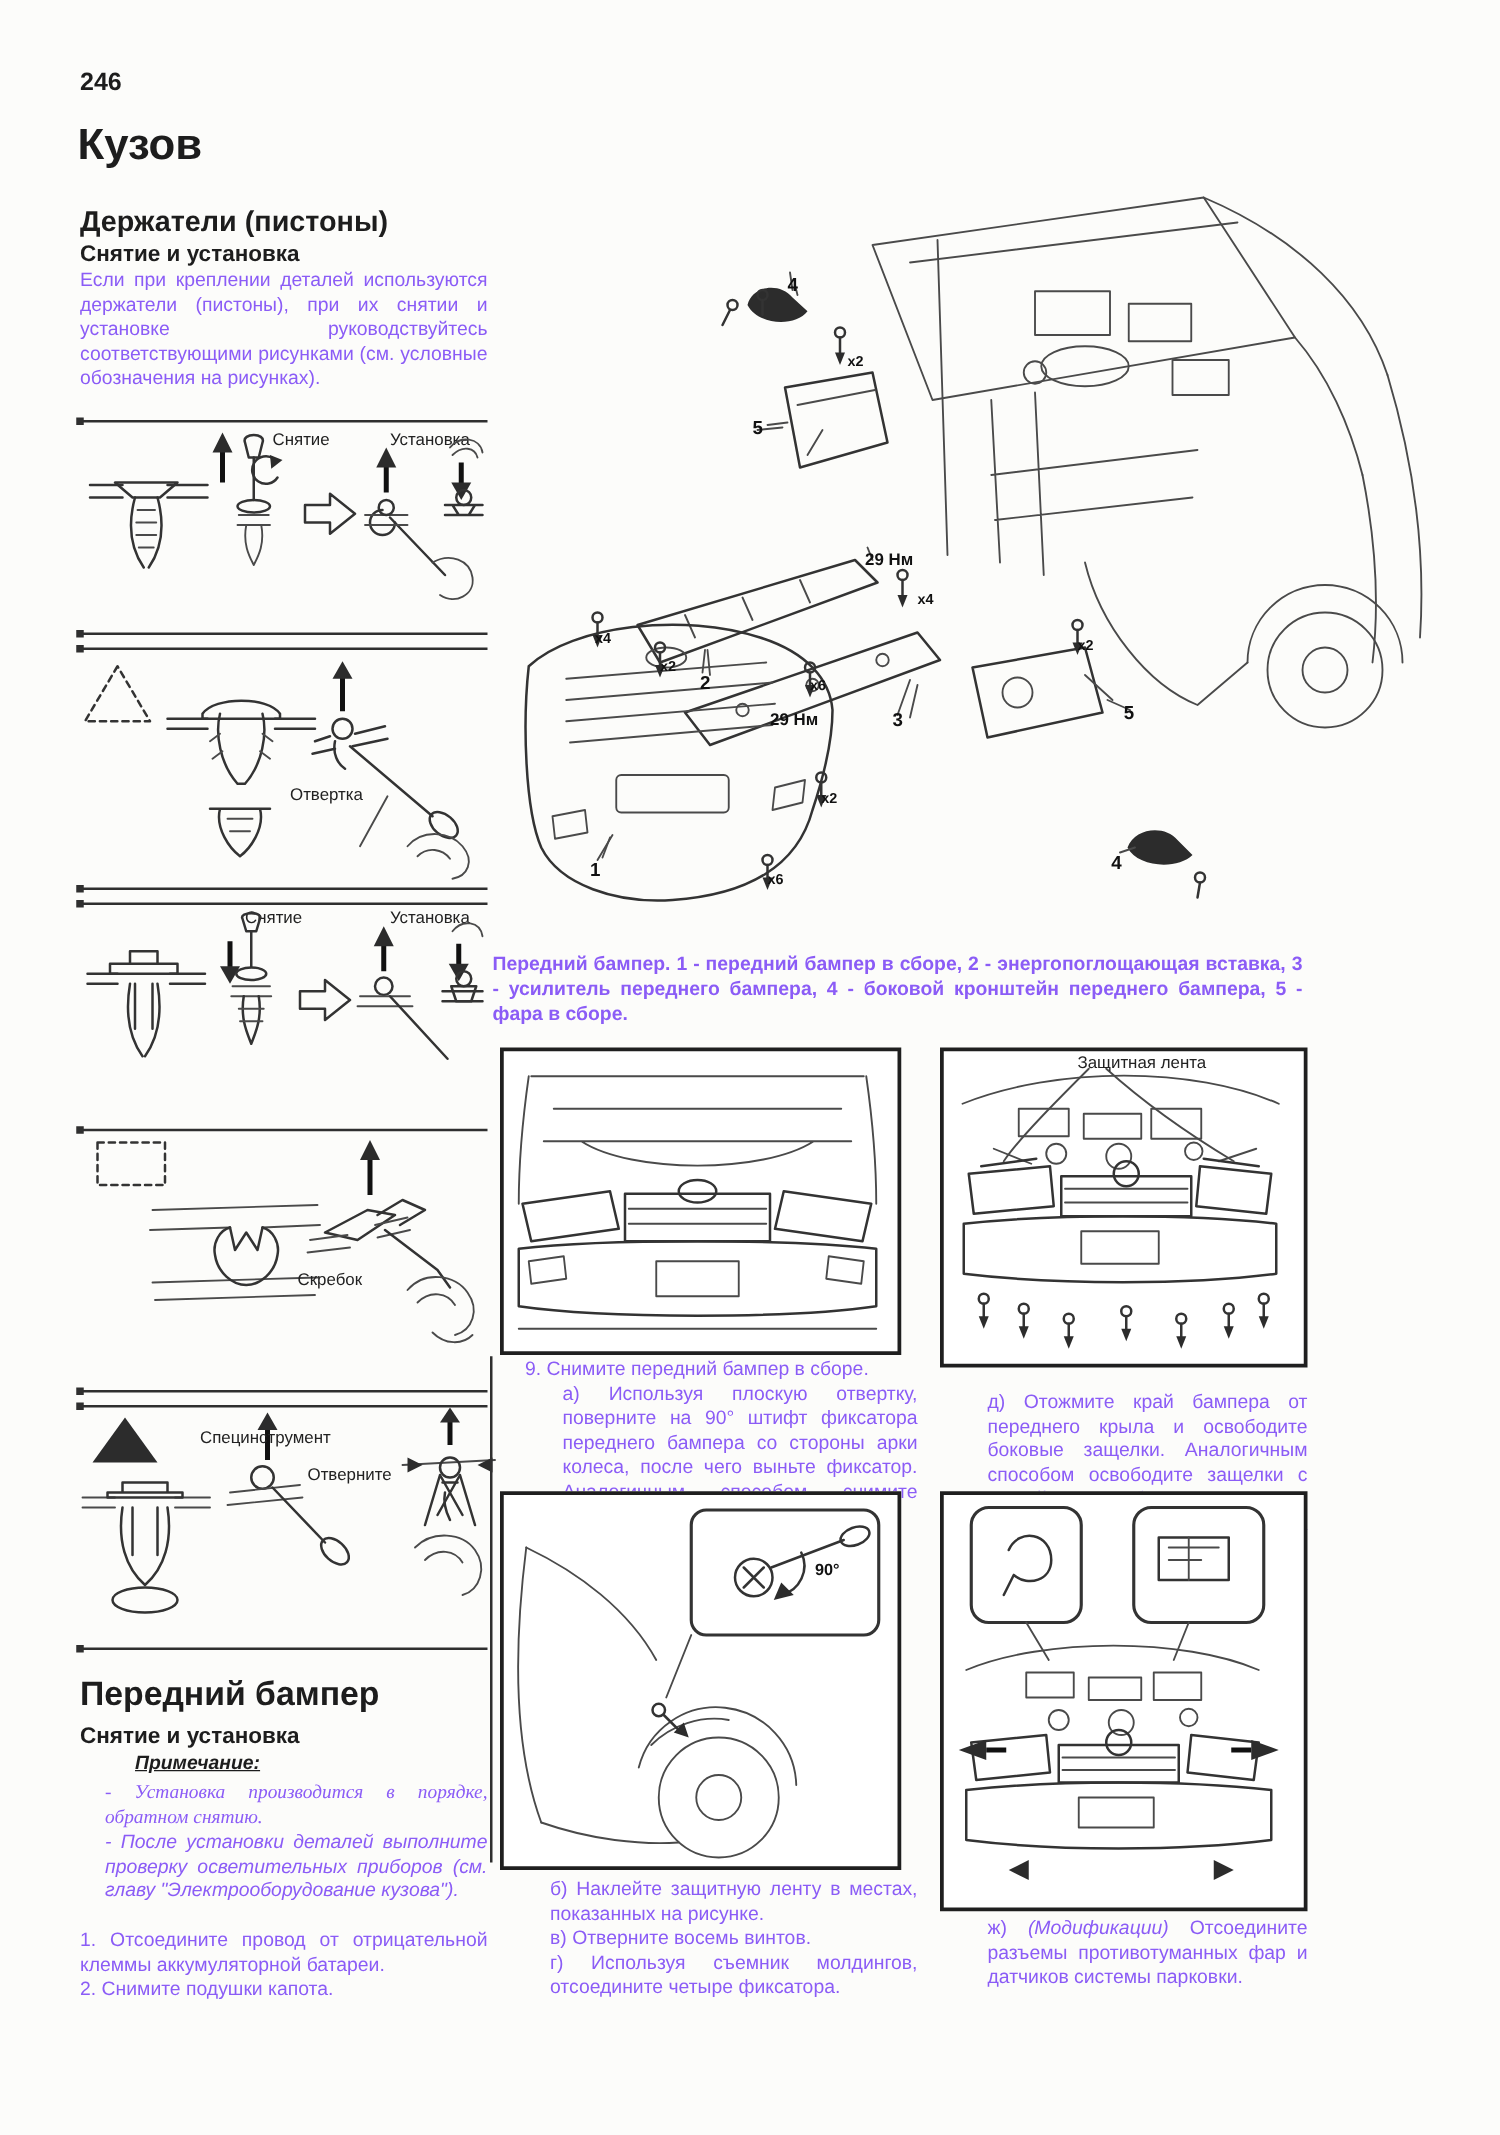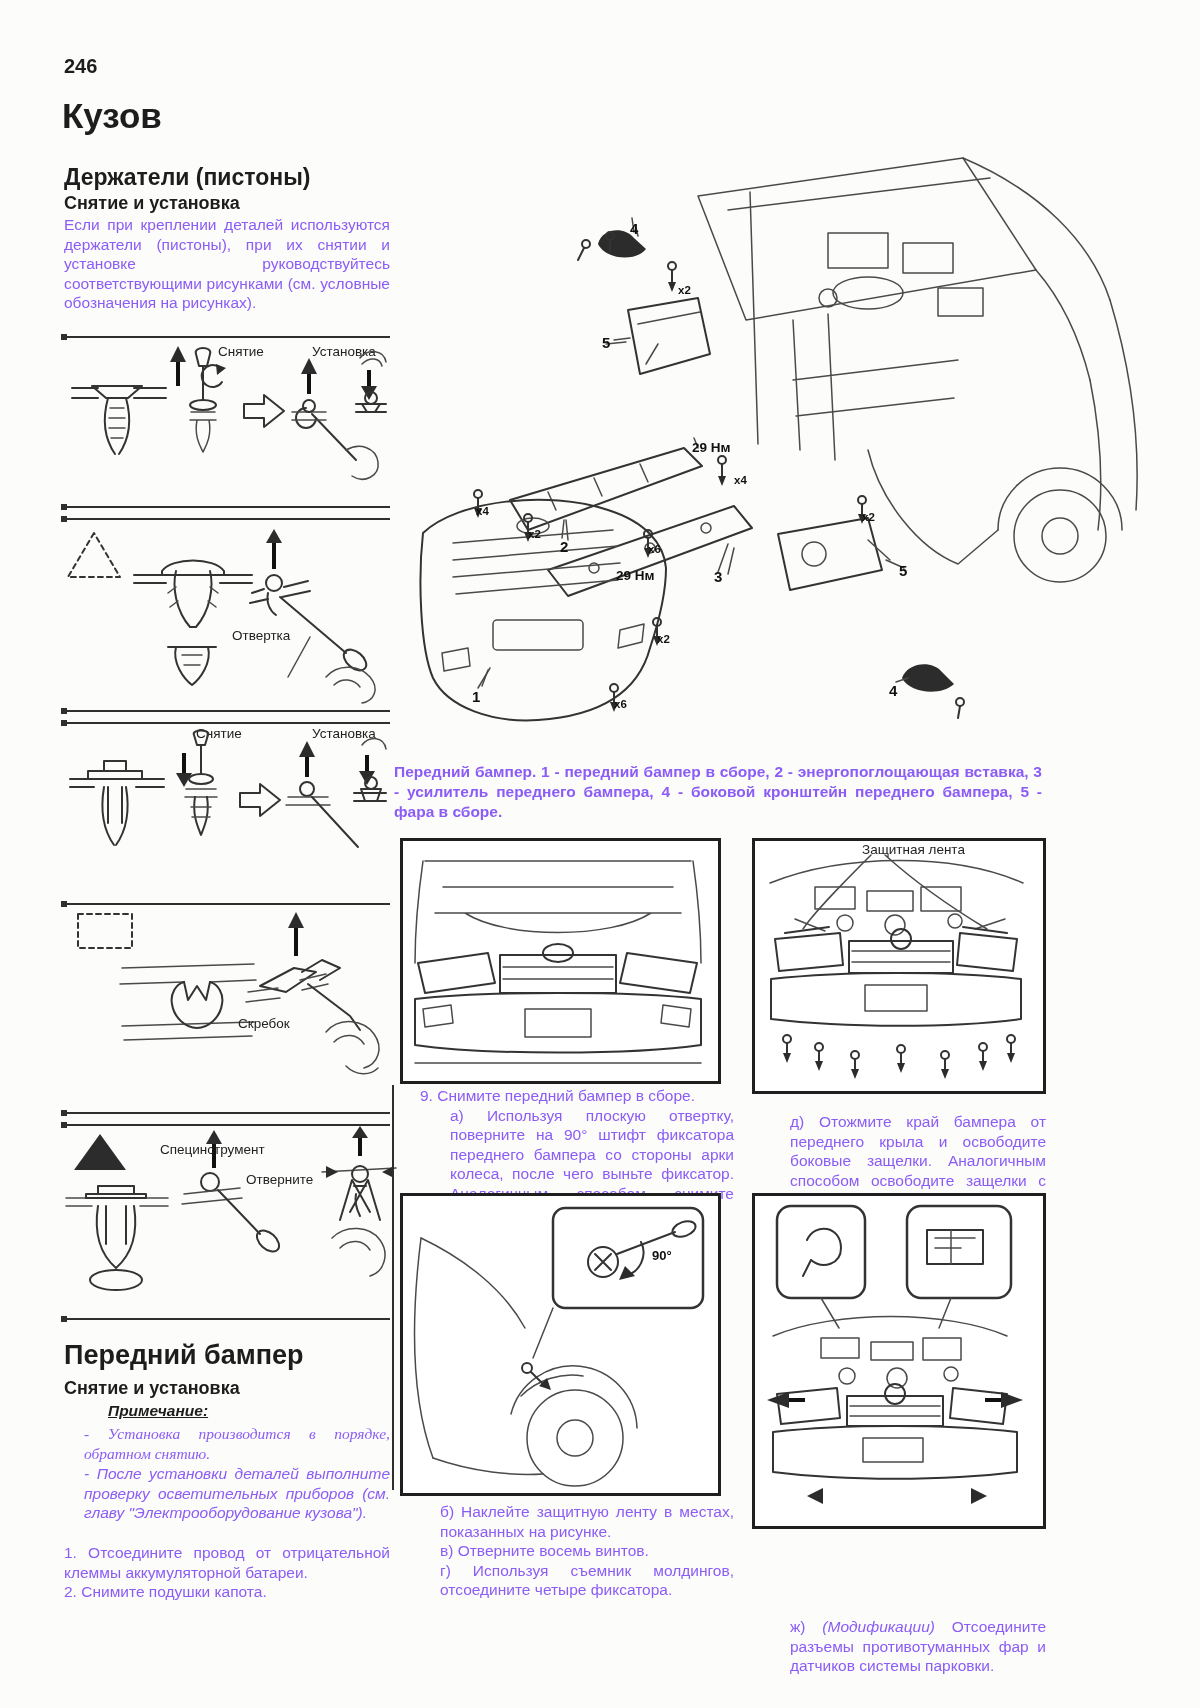--- a/index.html
+++ b/index.html
@@ -519,17 +519,17 @@
       </g>
     </svg>
   </div>
 
   <div class="abs txt" style="left:394px;top:1502px;width:340px;">
     <p class="p0" style="margin-left:46px;">б) Наклейте защитную ленту в местах, показанных на рисунке.</p>
     <p class="p0" style="margin-left:46px;">в) Отверните восемь винтов.</p>
     <p class="p0" style="margin-left:46px;">г) Используя съемник молдингов, отсоедините четыре фиксатора.</p>
   </div>
 
-  <div class="abs txt" style="left:760px;top:1617px;width:286px;">
+  <div class="abs txt" style="left:760px;top:1533px;width:286px;">
     <p class="p0" style="margin-left:30px;"><span>ж) </span><span class="i">(Модификации)</span><span> Отсоедините разъемы противотуманных фар и датчиков системы парковки.</span></p>
   </div>
 
 </div>
 
 </body></html>

